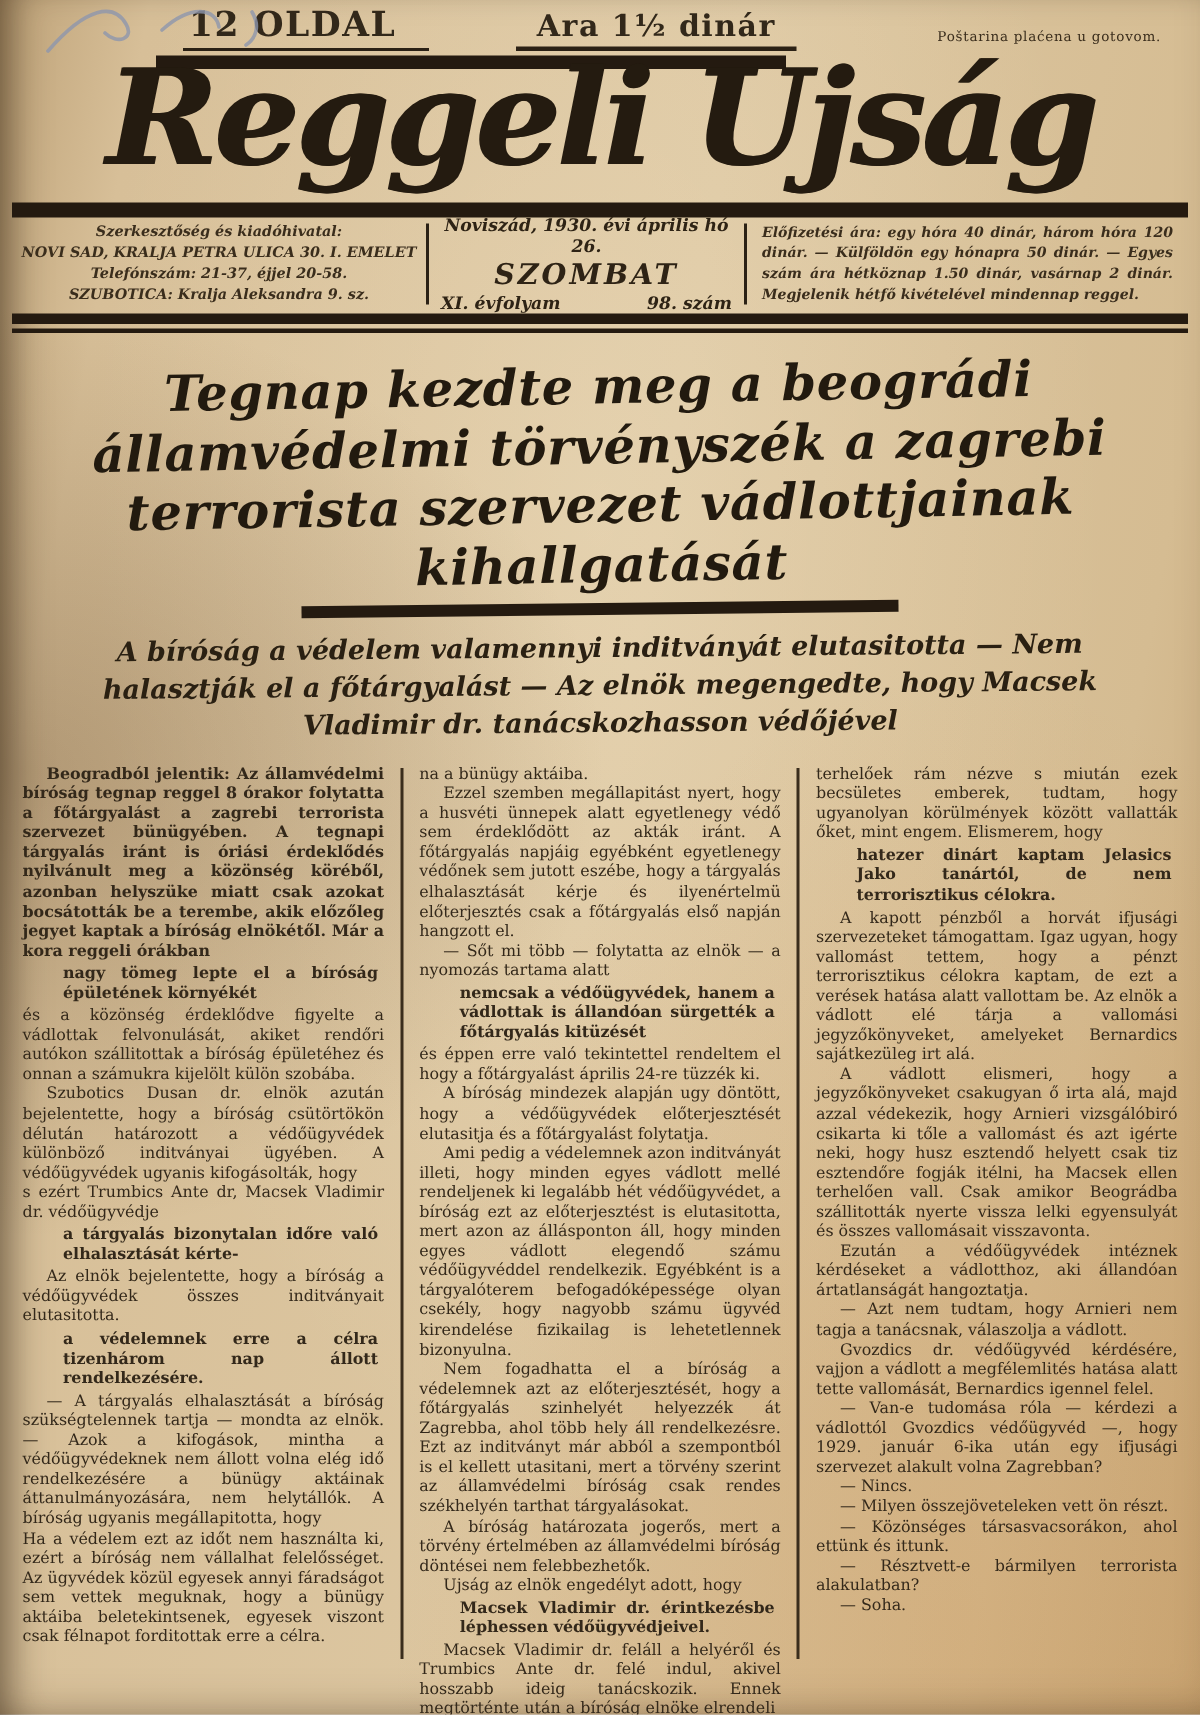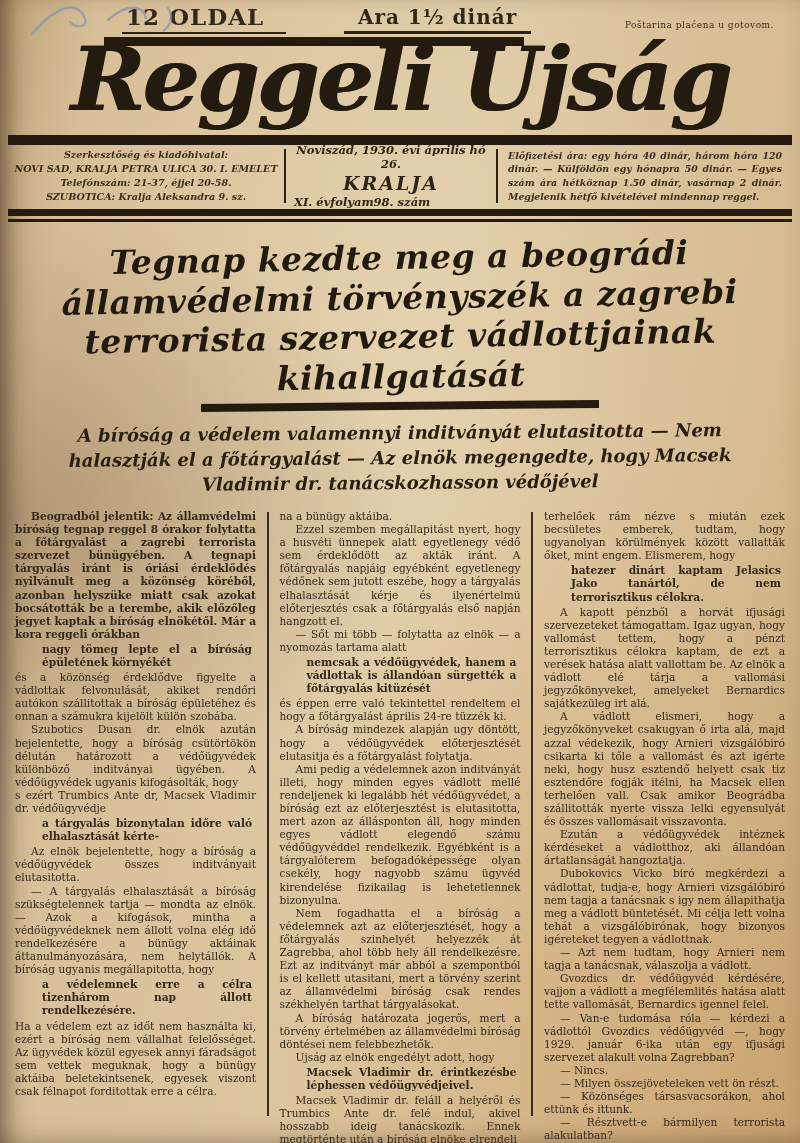--- a/index.html
+++ b/index.html
@@ -32,21 +32,21 @@
   .rule{background:var(--bar,#241a10);margin:0 8px;}
   .rule.h10{height:10px;}
   .rule.h7{height:7px;margin-top:2px;}
   .rule.h3{height:3px;margin-top:3px;}
   .infobar{display:flex;align-items:stretch;padding:4px 14px;height:62px;box-sizing:border-box;font-style:italic;}
   .vsep{width:2px;background:#2b2115;margin:0 6px;}
   .cell{display:flex;flex-direction:column;justify-content:center;}
   .cell.office{width:264px;text-align:center;font-size:9.6px;font-weight:bold;line-height:1.45;color:#3a2d1c;}
   .cell.datecell{width:198px;font-size:11.5px;font-weight:bold;text-align:center;color:#2e2315;}
   .cell .day{font-size:19px;letter-spacing:2px;font-weight:bold;margin:1px 0;}
-  .cell .volrow{display:flex;justify-content:flex-start;font-size:11.5px;padding:0 2px;}
+  .cell .volrow{display:flex;justify-content:space-between;font-size:11.5px;padding:0 2px;}
   .cell.subscription{flex:1;font-size:9.4px;font-weight:bold;line-height:1.45;text-align:justify;color:#3a2d1c;padding:0 4px;}
   .headline{
     font-style:italic;font-weight:bold;font-size:33px;line-height:1.2;
     text-align:center;max-width:724px;margin:16px auto 6px;
     color:#221a0f;transform:rotate(-1deg);letter-spacing:.5px;
   }
   .headline-rule{width:398px;height:8px;background:var(--bar,#241a10);margin:6px auto 10px;transform:rotate(-.6deg);}
   .subheadline{
     font-style:italic;font-weight:bold;font-size:18px;line-height:1.4;
     text-align:center;max-width:746px;margin:4px auto 14px;
@@ -83,21 +83,21 @@
 <div class="infobar">
   <div class="cell office">
     <div>Szerkesztőség és kiadóhivatal:</div>
     <div>NOVI SAD, KRALJA PETRA ULICA 30. I. EMELET</div>
     <div>Telefónszám: 21-37, éjjel 20-58.</div>
     <div>SZUBOTICA: Kralja Aleksandra 9. sz.</div>
   </div>
   <div class="vsep"></div>
   <div class="cell datecell">
     <div>Noviszád, 1930. évi április hó 26.</div>
-    <div class="day">KRALJA</div>
+    <div class="day">SZOMBAT</div>
     <div class="volrow">
       <span>XI. évfolyam</span>
       <span>98. szám</span>
     </div>
   </div>
   <div class="vsep"></div>
   <div class="cell subscription">Előfizetési ára: egy hóra 40 dinár, három hóra 120 dinár. — Külföldön egy hónapra 50 dinár. — Egyes szám ára hétköznap 1.50 dinár, vasárnap 2 dinár. Megjelenik hétfő kivételével mindennap reggel.</div>
 </div>
 
 <div class="rule h7"></div>
@@ -109,22 +109,22 @@
 
 <div class="columns">
   <div class="col">
       <p class="para lead">Beogradból jelentik: Az államvédelmi bíróság tegnap reggel 8 órakor folytatta a főtárgyalást a zagrebi terrorista szervezet bünügyében. A tegnapi tárgyalás iránt is óriási érdeklődés nyilvánult meg a közönség köréből, azonban helyszüke miatt csak azokat bocsátották be a terembe, akik előzőleg jegyet kaptak a bíróság elnökétől. Már a kora reggeli órákban</p>
       <p class="para emphasis">nagy tömeg lepte el a bíróság épületének környékét</p>
       <p class="para noindent">és a közönség érdeklődve figyelte a vádlottak felvonulását, akiket rendőri autókon szállitottak a bíróság épületéhez és onnan a számukra kijelölt külön szobába.</p>
       <p class="para normal">Szubotics Dusan dr. elnök azután bejelentette, hogy a bíróság csütörtökön délután határozott a védőügyvédek különböző inditványai ügyében. A védőügyvédek ugyanis kifogásolták, hogy</p>
       <p class="para noindent">s ezért Trumbics Ante dr, Macsek Vladimir dr. védőügyvédje</p>
       <p class="para emphasis">a tárgyalás bizonytalan időre való elhalasztását kérte-</p>
       <p class="para normal">Az elnök bejelentette, hogy a bíróság a védőügyvédek összes inditványait elutasitotta.</p>
+      <p class="para emphasis">a védelemnek erre a célra tizenhárom nap állott rendelkezésére.</p>
       <p class="para normal">— A tárgyalás elhalasztását a bíróság szükségtelennek tartja — mondta az elnök. — Azok a kifogások, mintha a védőügyvédeknek nem állott volna elég idő rendelkezésére a bünügy aktáinak áttanulmányozására, nem helytállók. A bíróság ugyanis megállapitotta, hogy</p>
-      <p class="para emphasis">a védelemnek erre a célra tizenhárom nap állott rendelkezésére.</p>
       <p class="para noindent">Ha a védelem ezt az időt nem használta ki, ezért a bíróság nem vállalhat felelősséget. Az ügyvédek közül egyesek annyi fáradságot sem vettek meguknak, hogy a bünügy aktáiba beletekintsenek, egyesek viszont csak félnapot forditottak erre a célra.</p>
     </div>
   <div class="colrule"></div>
   <div class="col">
       <p class="para noindent">na a bünügy aktáiba.</p>
       <p class="para normal">Ezzel szemben megállapitást nyert, hogy a husvéti ünnepek alatt egyetlenegy védő sem érdeklődött az akták iránt. A főtárgyalás napjáig egyébként egyetlenegy védőnek sem jutott eszébe, hogy a tárgyalás elhalasztását kérje és ilyenértelmü előterjesztés csak a főtárgyalás első napján hangzott el.</p>
       <p class="para normal">— Sőt mi több — folytatta az elnök — a nyomozás tartama alatt</p>
       <p class="para emphasis">nemcsak a védőügyvédek, hanem a vádlottak is állandóan sürgették a főtárgyalás kitüzését</p>
       <p class="para noindent">és éppen erre való tekintettel rendeltem el hogy a főtárgyalást április 24-re tüzzék ki.</p>
       <p class="para normal">A bíróság mindezek alapján ugy döntött, hogy a védőügyvédek előterjesztését elutasitja és a főtárgyalást folytatja.</p>
@@ -135,21 +135,20 @@
       <p class="para emphasis">Macsek Vladimir dr. érintkezésbe léphessen védőügyvédjeivel.</p>
       <p class="para normal">Macsek Vladimir dr. feláll a helyéről és Trumbics Ante dr. felé indul, akivel hosszabb ideig tanácskozik. Ennek megtörténte után a bíróság elnöke elrendeli</p>
     </div>
   <div class="colrule"></div>
   <div class="col">
       <p class="para noindent">terhelőek rám nézve s miután ezek becsületes emberek, tudtam, hogy ugyanolyan körülmények között vallatták őket, mint engem. Elismerem, hogy</p>
       <p class="para emphasis">hatezer dinárt kaptam Jelasics Jako tanártól, de nem terrorisztikus célokra.</p>
       <p class="para normal">A kapott pénzből a horvát ifjusági szervezeteket támogattam. Igaz ugyan, hogy vallomást tettem, hogy a pénzt terrorisztikus célokra kaptam, de ezt a verések hatása alatt vallottam be. Az elnök a vádlott elé tárja a vallomási jegyzőkönyveket, amelyeket Bernardics sajátkezüleg irt alá.</p>
       <p class="para normal">A vádlott elismeri, hogy a jegyzőkönyveket csakugyan ő irta alá, majd azzal védekezik, hogy Arnieri vizsgálóbiró csikarta ki tőle a vallomást és azt igérte neki, hogy husz esztendő helyett csak tiz esztendőre fogják itélni, ha Macsek ellen terhelően vall. Csak amikor Beográdba szállitották nyerte vissza lelki egyensulyát és összes vallomásait visszavonta.</p>
       <p class="para normal">Ezután a védőügyvédek intéznek kérdéseket a vádlotthoz, aki állandóan ártatlanságát hangoztatja.</p>
-      <p class="para normal">Dubokovics Vicko biró megkérdezi a vádlottat, tudja-e, hogy Arnieri vizsgálóbiró nem tagja a tanácsnak s igy nem állapithatja meg a vádlott büntetését. Mi célja lett volna tehát a vizsgálóbirónak, hogy bizonyos igéreteket tegyen a vádlottnak.</p>
       <p class="para normal">— Azt nem tudtam, hogy Arnieri nem tagja a tanácsnak, válaszolja a vádlott.</p>
       <p class="para normal">Gvozdics dr. védőügyvéd kérdésére, vajjon a vádlott a megfélemlités hatása alatt tette vallomását, Bernardics igennel felel.</p>
       <p class="para normal">— Van-e tudomása róla — kérdezi a vádlottól Gvozdics védőügyvéd —, hogy 1929. január 6-ika után egy ifjusági szervezet alakult volna Zagrebban?</p>
       <p class="para normal">— Nincs.</p>
       <p class="para normal">— Milyen összejöveteleken vett ön részt.</p>
       <p class="para normal">— Közönséges társasvacsorákon, ahol ettünk és ittunk.</p>
       <p class="para normal">— Résztvett-e bármilyen terrorista alakulatban?</p>
       <p class="para normal">— Soha.</p>
     </div>
 </div>

